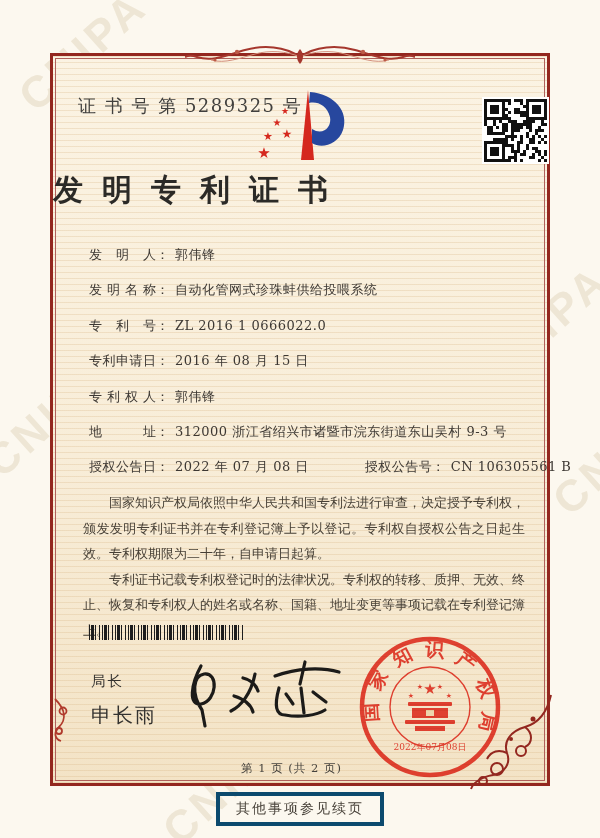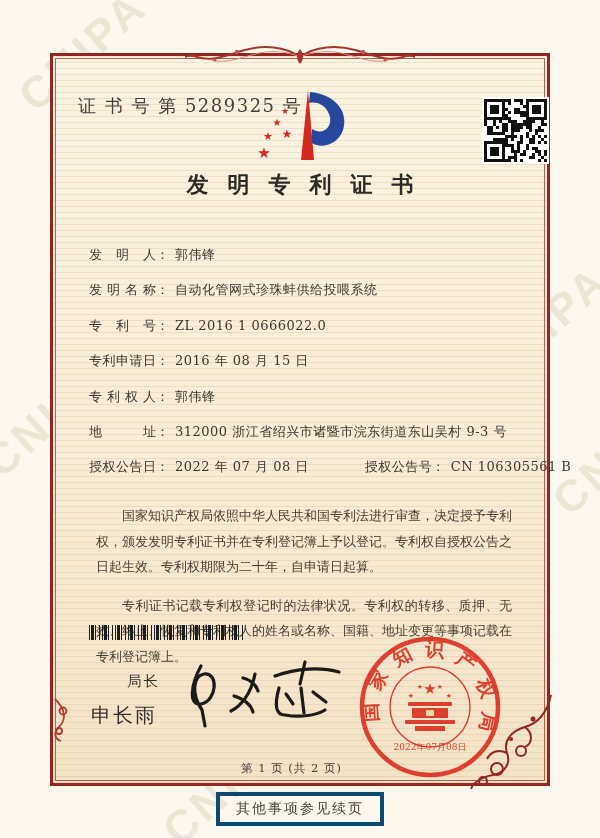--- a/index.html
+++ b/index.html
@@ -28,48 +28,48 @@
   .top-ornament{position:absolute;left:50%;top:-14px;transform:translateX(-50%);}
   .cert-no{
     position:absolute;left:25px;top:38px;font-size:18px;letter-spacing:1.5px;color:#41403e;
   }
   .logo{position:absolute;left:198px;top:30px;}
   .qr{
     position:absolute;left:429px;top:41px;width:63px;height:63px;background:#ffffff;
     padding:2px;box-sizing:content-box;
   }
   .title{
-    position:absolute;left:0;right:0;top:114px;text-align:center;
-    font-size:22px;font-weight:bold;color:#2b2a27;
+    position:absolute;left:0;right:0;top:114px;
+    font-size:30px;font-weight:bold;color:#2b2a27;
   }
   .title span{letter-spacing:19px;margin-right:-19px;}
   .fields{position:absolute;left:36px;top:190px;width:442px;font-size:13px;}
   .frow{height:35.4px;white-space:nowrap;}
   .flabel{
     display:inline-block;width:67px;text-align:justify;text-align-last:justify;
     vertical-align:top;color:#3d3833;
   }
   .fcolon{margin-right:6px;}
   .fvalue{letter-spacing:0.5px;color:#3d3833;}
   .frow-double{display:flex;}
   .fgroup2{margin-left:56px;}
   .body-text{
     position:absolute;left:30px;top:434px;width:442px;
     font-size:13px;line-height:25.5px;text-align:justify;color:#463f35;
   }
-  .body-text p{margin:13px;text-indent:2em;}
+  .body-text p{margin:0;text-indent:2em;}
   .barcode{
     position:absolute;left:36px;top:569px;width:154px;height:15px;
     background:repeating-linear-gradient(90deg,
       #1d1d1d 0,#1d1d1d 1px,transparent 1px,transparent 2px,
       #1d1d1d 2px,#1d1d1d 5px,transparent 5px,transparent 6px,
       #1d1d1d 6px,#1d1d1d 7px,transparent 7px,transparent 10px,
       #1d1d1d 10px,#1d1d1d 11px,transparent 11px,transparent 13px);
   }
-  .signer-title{position:absolute;left:38px;top:616px;font-size:14.5px;letter-spacing:2px;color:#34322f;margin-left:36px;}
+  .signer-title{position:absolute;left:38px;top:616px;font-size:14.5px;letter-spacing:2px;color:#34322f;}
   .signer-name{position:absolute;left:38px;top:646px;font-size:20px;letter-spacing:2px;color:#34322f;}
   .signature{position:absolute;left:118px;top:596px;}
   .seal{position:absolute;left:302px;top:576px;mix-blend-mode:multiply;opacity:0.92;}
   .page-info{
     position:absolute;left:0;right:17px;top:705px;text-align:center;
     font-size:11.5px;letter-spacing:1px;color:#45423d;
   }
   .corner-br{position:absolute;right:-8px;bottom:-10px;}
   .corner-bl{position:absolute;left:-4px;bottom:40px;}
   .note-box{

